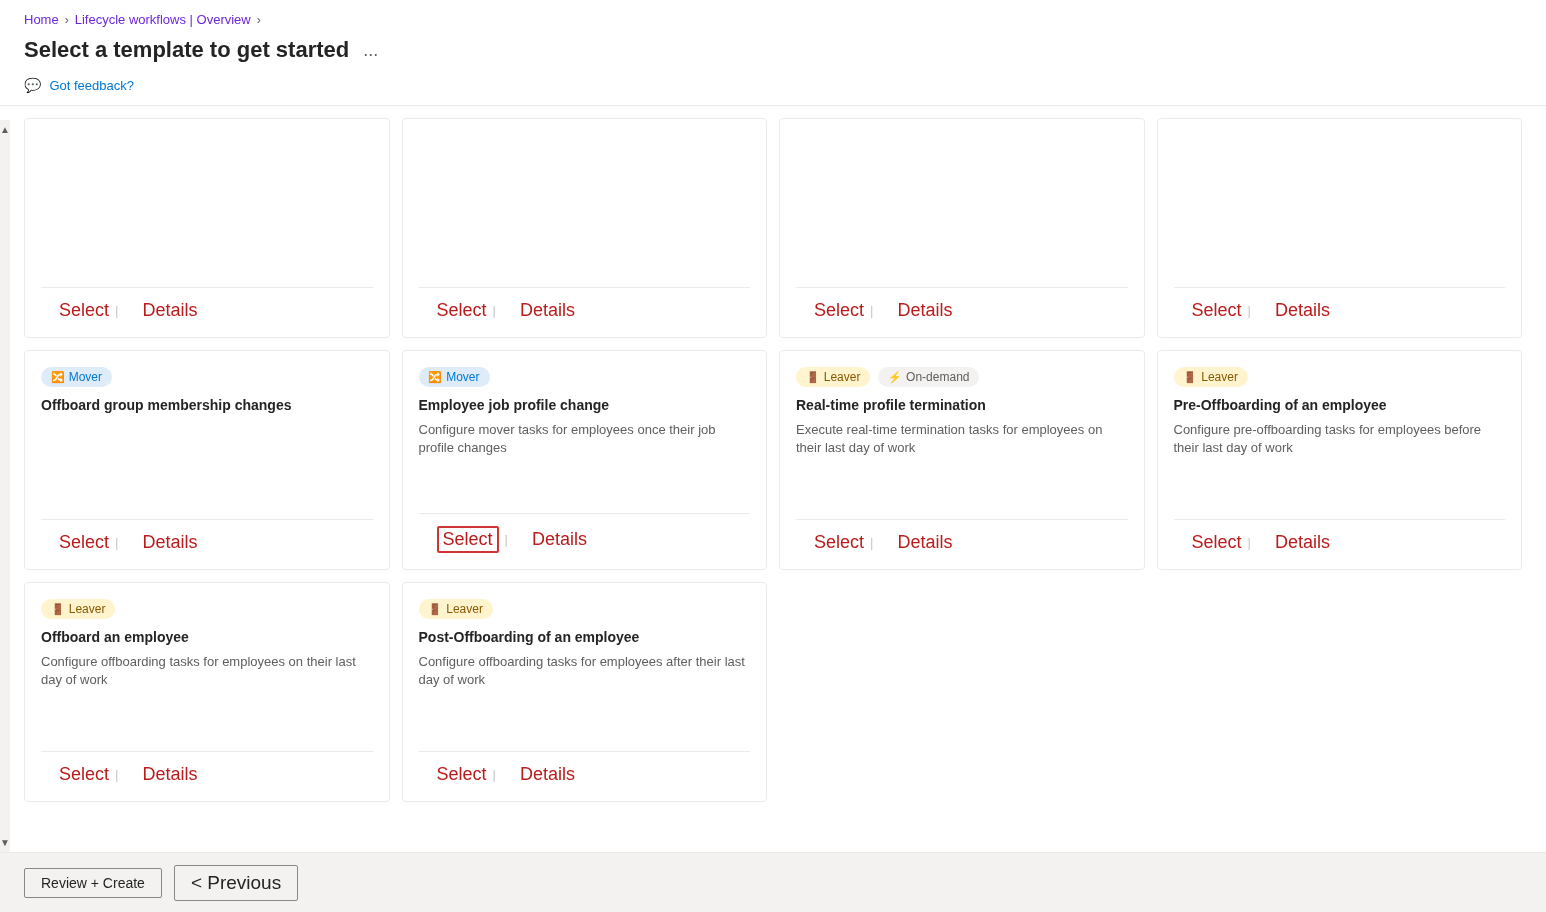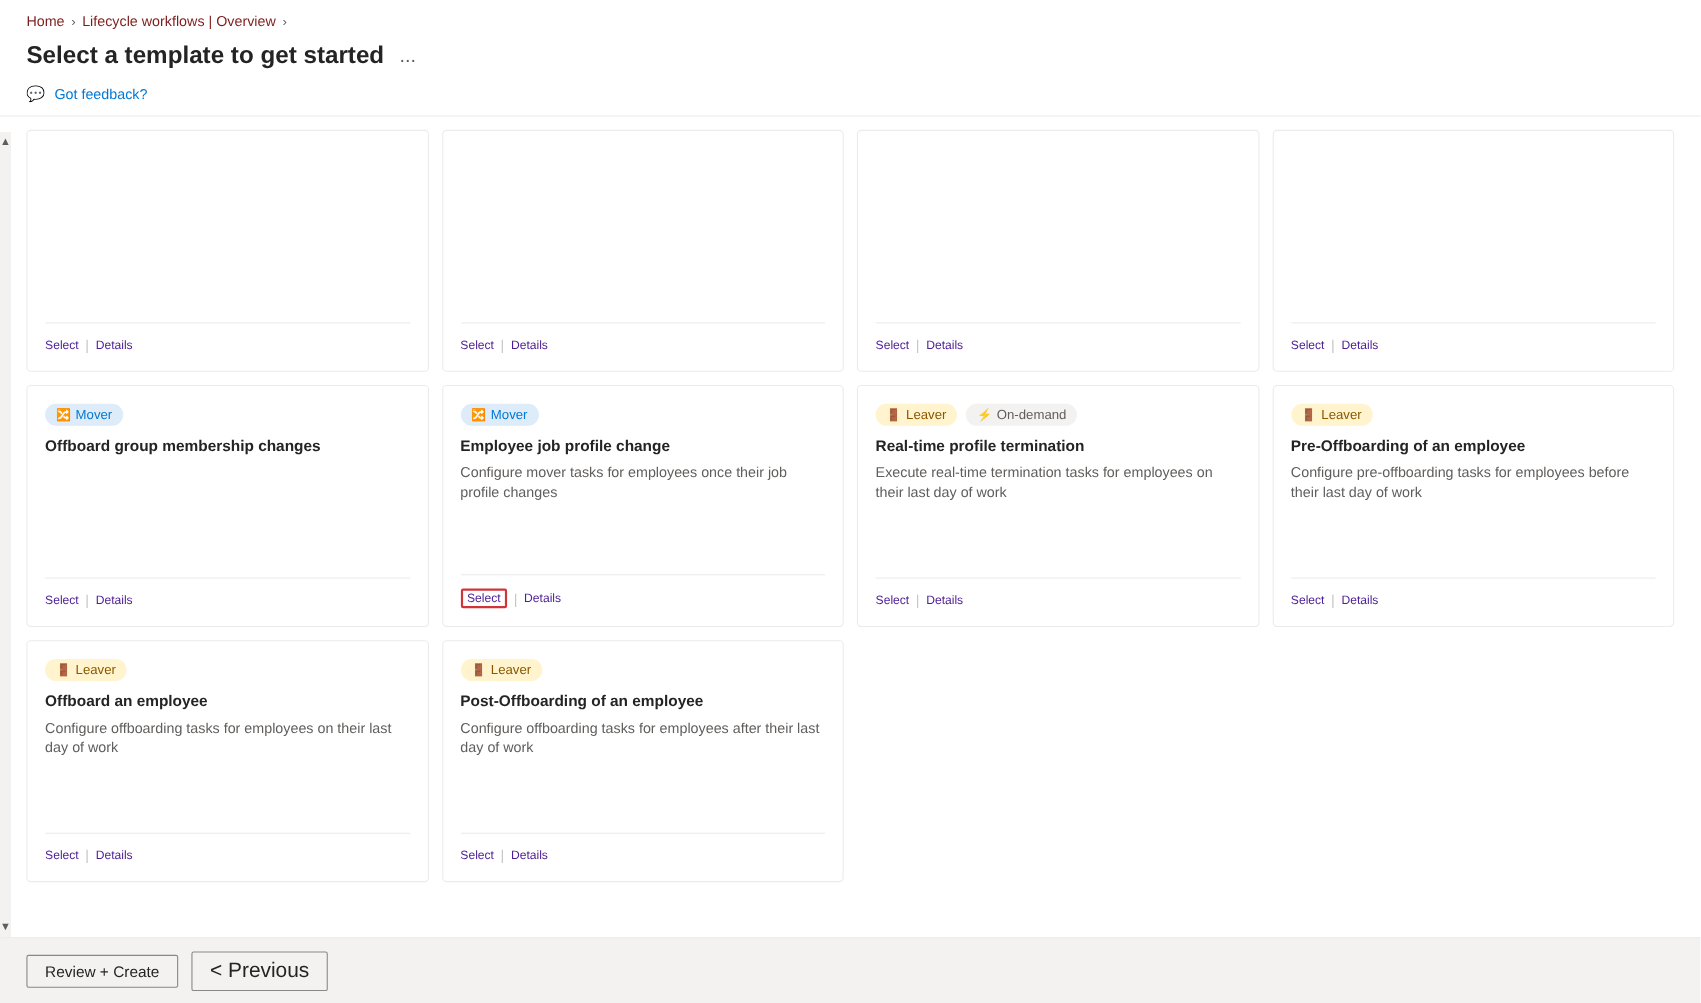--- a/index.html
+++ b/index.html
@@ -16,21 +16,21 @@
 
     .breadcrumb {
       display: flex;
       align-items: center;
       gap: 6px;
       padding: 12px 24px 6px 24px;
       font-size: 13px;
       color: #0078d4;
     }
     .breadcrumb a {
-      color: #7f1d1d;
+      color: #6d28d9;
       text-decoration: none;
       cursor: pointer;
     }
     .breadcrumb-sep {
       color: #605e5c;
       font-size: 12px;
     }
 
     .page-header {
       display: flex;
@@ -136,24 +136,25 @@
 
     .card-footer {
       display: flex;
       align-items: center;
       gap: 6px;
       margin-top: 16px;
       padding-top: 12px;
       border-top: 1px solid #edebe9;
     }
     .card-link {
-      color: #4c1d95;
+      color: #b91c1c;
       text-decoration: none;
-      font-size: 11px;
-      cursor: pointer;
+      font-size: 18px;
+      cursor: pointer;
+      margin-left: 18px;
     }
     .card-separator {
       color: #c8c6c4;
       font-size: 13px;
     }
     .card-link-highlighted {
       border: 2px solid #d13438;
       padding: 1px 4px;
       border-radius: 2px;
     }

